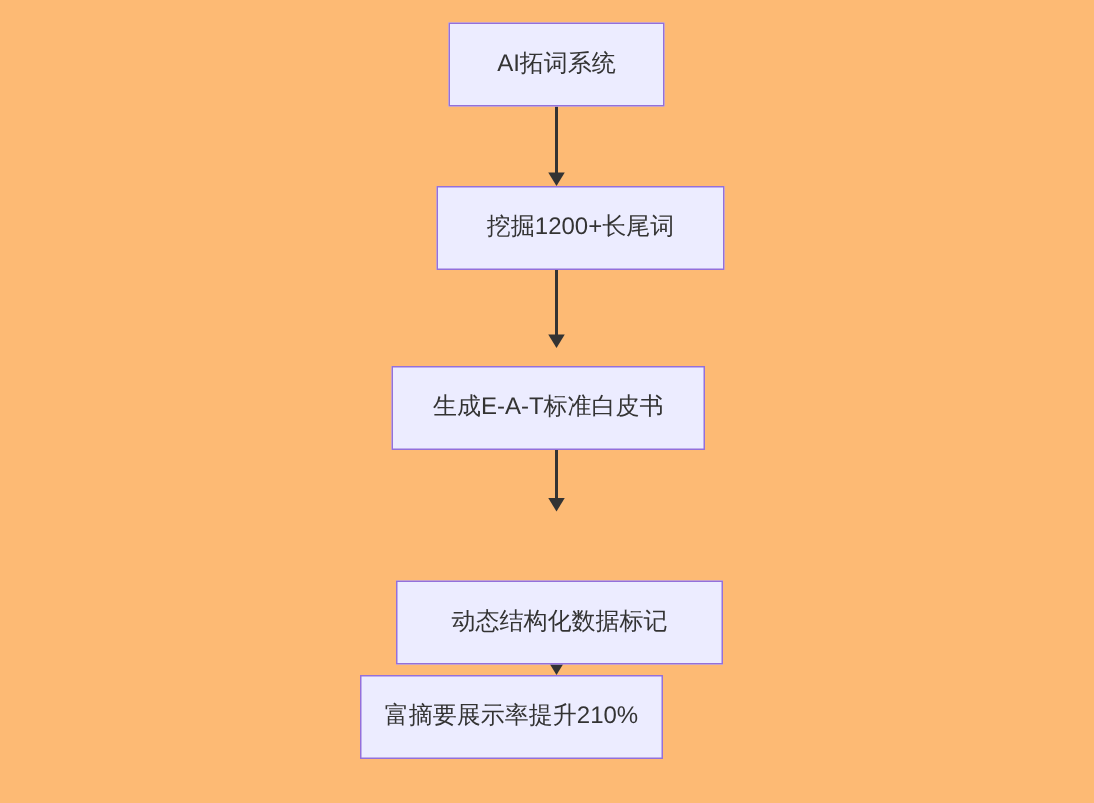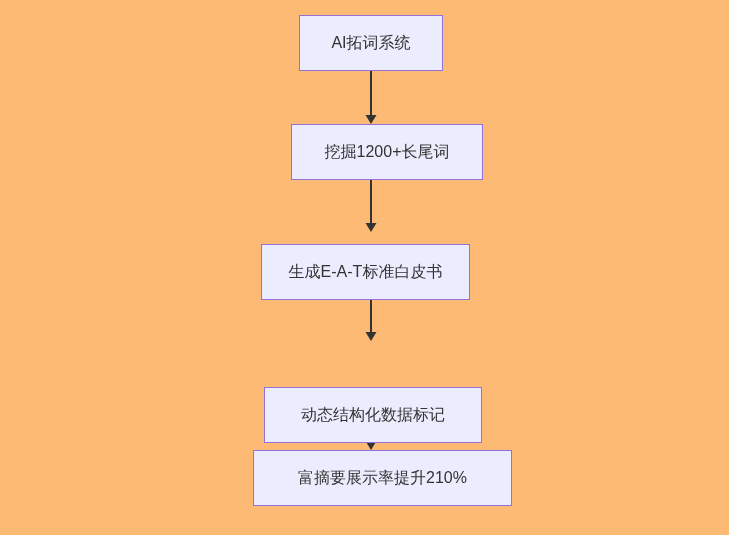--- a/index.html
+++ b/index.html
@@ -35,21 +35,21 @@
   .node-label {
     color: #333333;
     font-size: 16px;
     line-height: 1;
     white-space: nowrap;
   }
   .n1 { left: 299px; top: 15px;  width: 144px; }
   .n2 { left: 275px; top: 124px; width: 192px; margin-left: 16px; }
   .n3 { left: 261px; top: 244px; width: 209px; }
   .n4 { left: 264px; top: 341px; width: 218px; margin-top: 46px; }
-  .n5 { left: 253px; top: 450px; width: 259px; text-align: center; }
+  .n5 { left: 240px; top: 450px; width: 202px; text-align: center; }
   .edge-line { stroke: #333333; stroke-width: 2px; }
   .edge-head { fill: #333333; stroke: none; }
 </style>
 </head>
 <body>
 
 <div class="canvas">
 
   <svg class="edges" width="729" height="535" viewBox="0 0 729 535" aria-hidden="true">
     <g>

